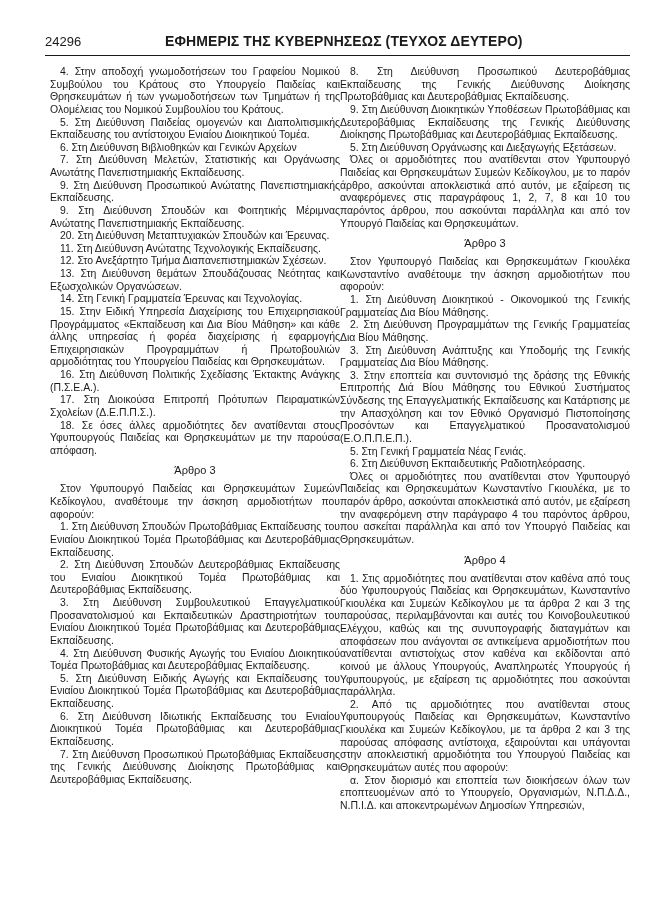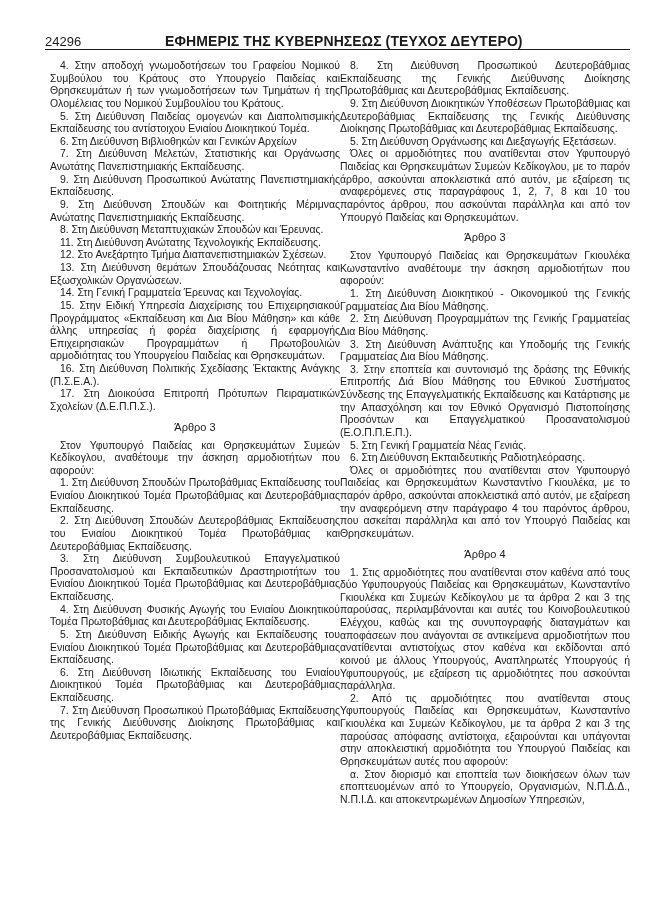--- a/index.html
+++ b/index.html
@@ -3,21 +3,21 @@
 <meta charset="utf-8">
 <style>
   html, body { margin: 0; padding: 0; background: #ffffff; }
   body { width: 652px; height: 905px; position: relative; overflow: hidden; }
   .page {
     position: absolute; left: 45px; top: 33px; width: 585px;
     font-family: "Liberation Sans", sans-serif; color: #1a1a1a;
   }
   .header {
     display: flex; align-items: baseline; height: 14px;
-    border-bottom: 1.3px solid #1a1a1a; padding-bottom: 2px;
+    border-bottom: 1.3px solid #1a1a1a; padding-bottom: 8px;
   }
   .page-num { font-size: 13px; width: 120px; }
   .header-title { font-size: 14px; font-weight: bold; letter-spacing: 0.1px; }
   .columns {
     display: flex; justify-content: flex-end; margin-top: 10px;
   }
   .col { width: 290px; font-size: 10.45px; line-height: 12.62px; text-align: justify; }
   .col p { margin: 0; text-indent: 10px; hyphens: manual; }
   .col h3 {
     font-weight: normal; font-size: 11px; text-align: center;
@@ -34,28 +34,29 @@
   </div>
 
   <div class="columns">
     <div class="col">
       <p>4. Στην αποδοχή γνωμοδοτήσεων του Γραφείου Νομικού Συμβούλου του Κράτους στο Υπουργείο Παιδείας και Θρησκευμάτων ή των γνωμοδοτήσεων των Τμημάτων ή της Ολομέλειας του Νομικού Συμβουλίου του Κράτους.</p>
       <p>5. Στη Διεύθυνση Παιδείας ομογενών και Διαπολιτισμικής Εκπαίδευσης του αντίστοιχου Ενιαίου Διοικητικού Τομέα.</p>
       <p>6. Στη Διεύθυνση Βιβλιοθηκών και Γενικών Αρχείων</p>
       <p>7. Στη Διεύθυνση Μελετών, Στατιστικής και Οργάνωσης Ανωτάτης Πανεπιστημιακής Εκπαίδευσης.</p>
       <p>9. Στη Διεύθυνση Προσωπικού Ανώτατης Πανεπιστημιακής Εκπαίδευσης.</p>
       <p>9. Στη Διεύθυνση Σπουδών και Φοιτητικής Μέριμνας Ανώτατης Πανεπιστημιακής Εκπαίδευσης.</p>
-      <p>8. Στη Διεύθυνση Μεταπτυχιακών Σπουδών και Έρευνας.</p>
+      <p>20. Στη Διεύθυνση Μεταπτυχιακών Σπουδών και Έρευνας.</p>
       <p>11. Στη Διεύθυνση Ανώτατης Τεχνολογικής Εκπαίδευσης.</p>
       <p>12. Στο Ανεξάρτητο Τμήμα Διαπανεπιστημιακών Σχέσεων.</p>
       <p>13. Στη Διεύθυνση θεμάτων Σπουδάζουσας Νεότητας και Εξωσχολικών Οργανώσεων.</p>
       <p>14. Στη Γενική Γραμματεία Έρευνας και Τεχνολογίας.</p>
       <p>15. Στην Ειδική Υπηρεσία Διαχείρισης του Επιχειρησιακού Προγράμματος «Εκπαίδευση και Δια Βίου Μάθηση» και κάθε άλλης υπηρεσίας ή φορέα διαχείρισης ή εφαρμογής Επιχειρησιακών Προγραμμάτων ή Πρωτοβουλιών αρμοδιότητας του Υπουργείου Παιδείας και Θρησκευμάτων.</p>
       <p>16. Στη Διεύθυνση Πολιτικής Σχεδίασης Έκτακτης Ανάγκης (Π.Σ.Ε.Α.).</p>
       <p>17. Στη Διοικούσα Επιτροπή Πρότυπων Πειραματικών Σχολείων (Δ.Ε.Π.Π.Σ.).</p>
+      <p>18. Σε όσες άλλες αρμοδιότητες δεν ανατίθενται στους Υφυπουργούς Παιδείας και Θρησκευμάτων με την παρούσα απόφαση.</p>
 
       <h3>Άρθρο 3</h3>
       <p>Στον Υφυπουργό Παιδείας και Θρησκευμάτων Συμεών Κεδίκογλου, αναθέτουμε την άσκηση αρμοδιοτήτων που αφορούν:</p>
       <p>1. Στη Διεύθυνση Σπουδών Πρωτοβάθμιας Εκπαίδευσης του Ενιαίου Διοικητικού Τομέα Πρωτοβάθμιας και Δευτεροβάθμιας Εκπαίδευσης.</p>
       <p>2. Στη Διεύθυνση Σπουδών Δευτεροβάθμιας Εκπαίδευσης του Ενιαίου Διοικητικού Τομέα Πρωτοβάθμιας και Δευτεροβάθμιας Εκπαίδευσης.</p>
       <p>3. Στη Διεύθυνση Συμβουλευτικού Επαγγελματικού Προσανατολισμού και Εκπαιδευτικών Δραστηριοτήτων του Ενιαίου Διοικητικού Τομέα Πρωτοβάθμιας και Δευτεροβάθμιας Εκπαίδευσης.</p>
       <p>4. Στη Διεύθυνση Φυσικής Αγωγής του Ενιαίου Διοικητικού Τομέα Πρωτοβάθμιας και Δευτεροβάθμιας Εκπαίδευσης.</p>
       <p>5. Στη Διεύθυνση Ειδικής Αγωγής και Εκπαίδευσης του Ενιαίου Διοικητικού Τομέα Πρωτοβάθμιας και Δευτεροβάθμιας Εκπαίδευσης.</p>
       <p>6. Στη Διεύθυνση Ιδιωτικής Εκπαίδευσης του Ενιαίου Διοικητικού Τομέα Πρωτοβάθμιας και Δευτεροβάθμιας Εκπαίδευσης.</p>
       <p>7. Στη Διεύθυνση Προσωπικού Πρωτοβάθμιας Εκπαίδευσης της Γενικής Διεύθυνσης Διοίκησης Πρωτοβάθμιας και Δευτεροβάθμιας Εκπαίδευσης.</p>

